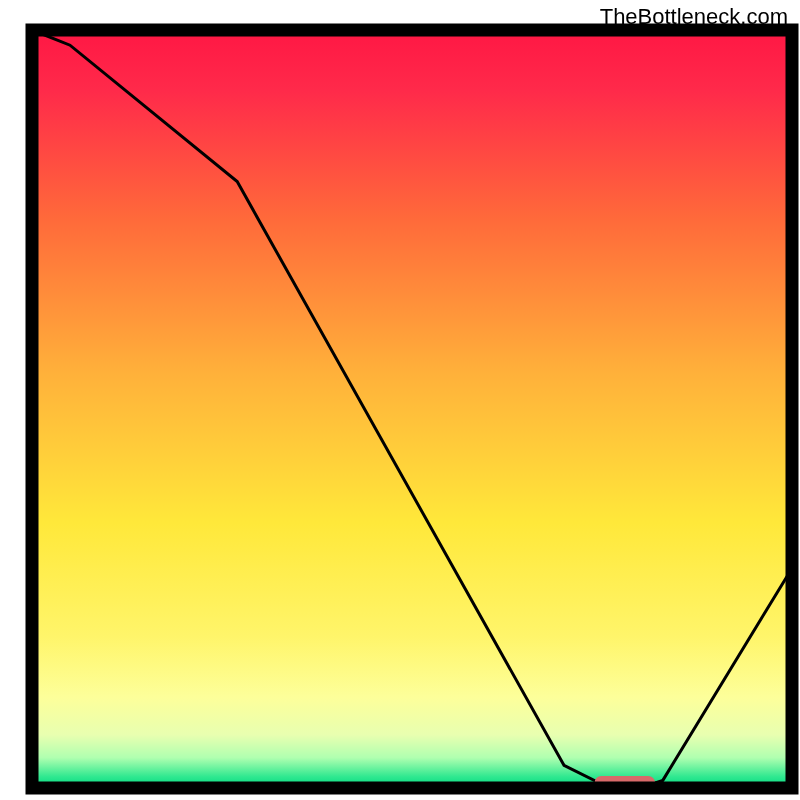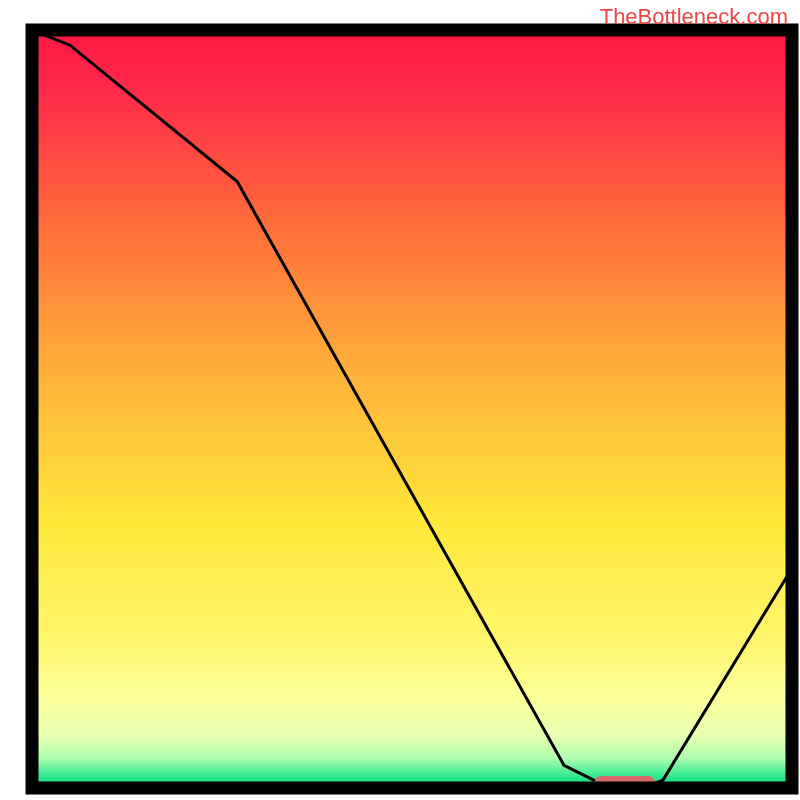--- a/index.html
+++ b/index.html
@@ -2,21 +2,21 @@
 <html><head>
 <meta charset="utf-8">
 <style>
   body { margin: 0; padding: 0; background: #fff; font-family: Arial, sans-serif; }
   .container { position: relative; width: 800px; height: 800px; }
   .watermark {
     position: absolute;
     top: 4px;
     right: 12px;
     font-size: 22px;
-    color: #ef4444;
+    color: #000000;
     font-weight: normal;
   }
   svg { display: block; }
 </style>
 </head>
 <body>
 
 <div class="container">
   <div class="watermark">TheBottleneck.com</div>
   <svg id="chart-svg" width="800" height="800">

